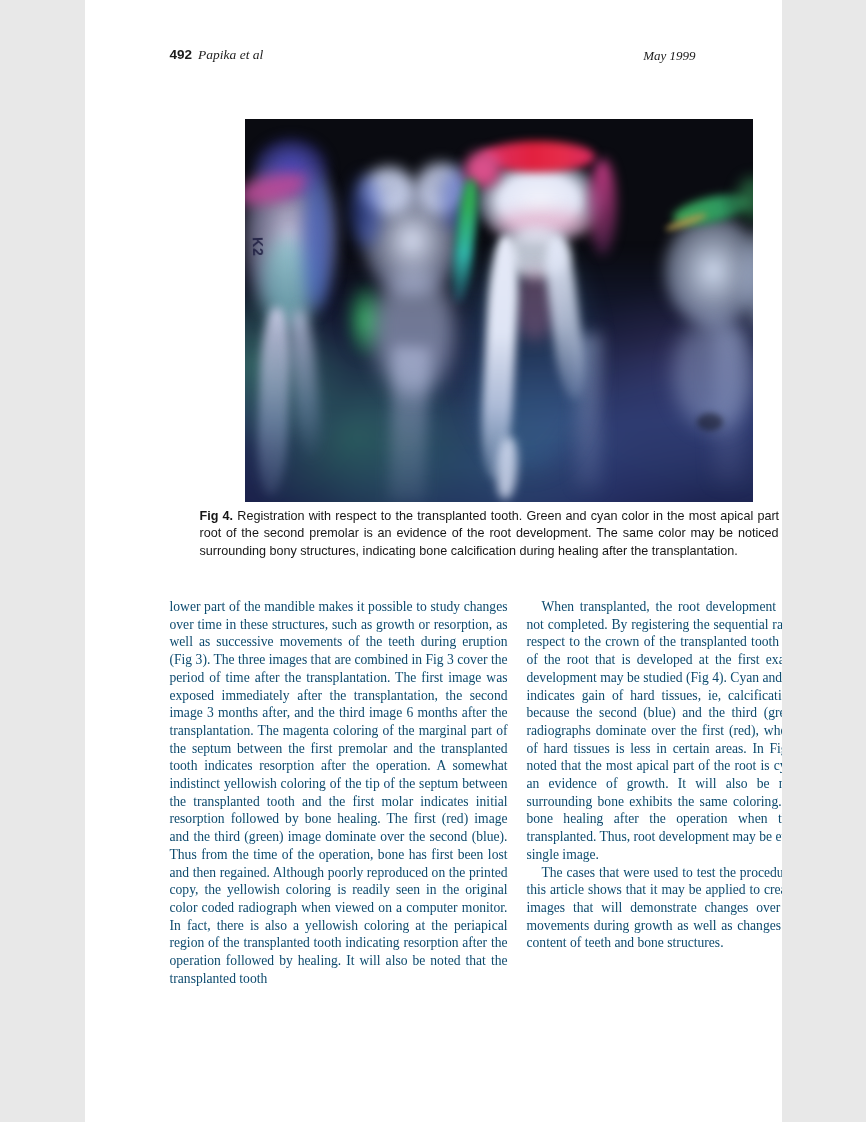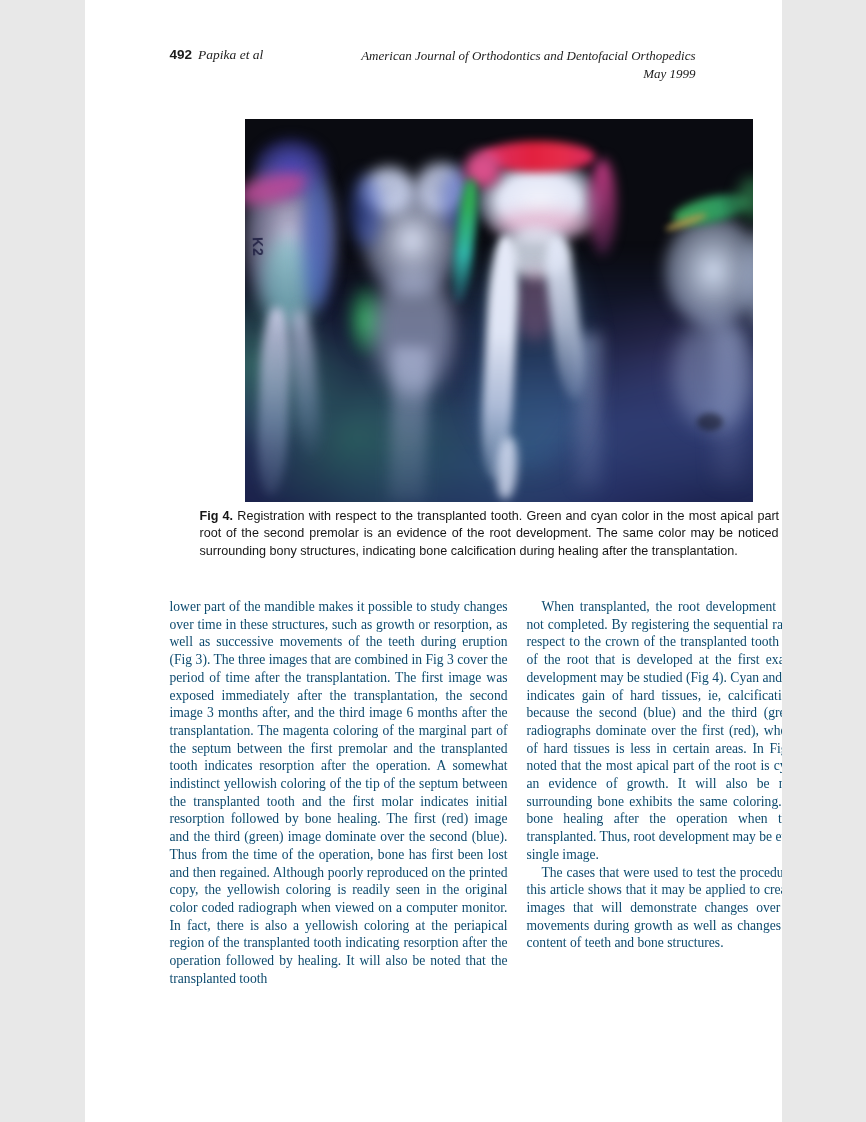--- a/index.html
+++ b/index.html
@@ -123,21 +123,20 @@
 </style>
 </head>
 <body>
 
 <div class="page">
 
   <div class="hdr-left">
     <span class="folio">492</span><span class="authors">Papika et al</span>
   </div>
   <div class="hdr-right">
-    <div>American Journal of Orthodontics and Dentofacial Orthopedics</div>
     <div>May 1999</div>
   </div>
 
   <div class="photo" title="Color-coded registered radiograph of four lower teeth; the transplanted tooth shows a red band over its white crown, green and cyan along the mesial edge and root apex, over dark blue-teal bone">
     <div class="b bonewash"></div>
     <div class="b stk1"></div>
     <div class="b stk2"></div>
     <div class="b stk3"></div>
 
     <div class="b t1body"></div>

